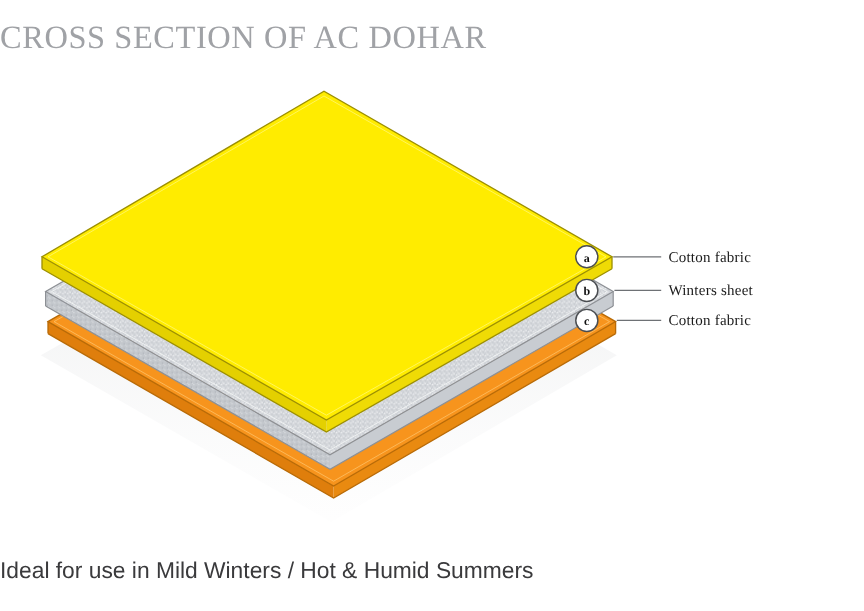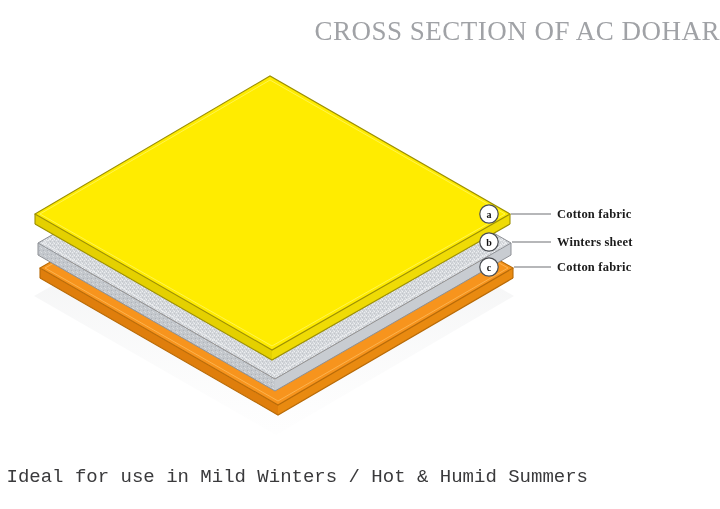--- a/index.html
+++ b/index.html
@@ -24,47 +24,47 @@
     width: 720px;
     height: 509px;
   }
 
   
   .title {
     position: absolute;
     left: 0;
     top: 16px;
     width: 720px;
-    text-align: right;
+    text-align: left;
     font-family: "Liberation Serif", "DejaVu Serif", serif;
     font-size: 27px;
     letter-spacing: 0.5px;
     color: #a0a2a6;
     white-space: nowrap;
   }
 
   
   .caption {
     position: absolute;
     left: 0;
     top: 466px;
     width: 588px;
-    text-align: right;
-    font-family: Liberation Mono, monospace;
+    text-align: left;
+    font-family: Liberation Sans, sans-serif;
     font-size: 19px;
     color: #3a3a3c;
     white-space: nowrap;
   }
 
   
   .callout-label {
     position: absolute;
     font-family: "Liberation Serif", "DejaVu Serif", serif;
     font-size: 12.5px;
-    font-weight: 700;
+    font-weight: 400;
     color: #1b1b1b;
     white-space: nowrap;
     letter-spacing: 0.2px;
   }
   .callout-label.l-a { left: 557px; top: 207px; }
   .callout-label.l-b { left: 557px; top: 235px; }
   .callout-label.l-c { left: 557px; top: 260px; }
 
   
   svg { display: block; }

